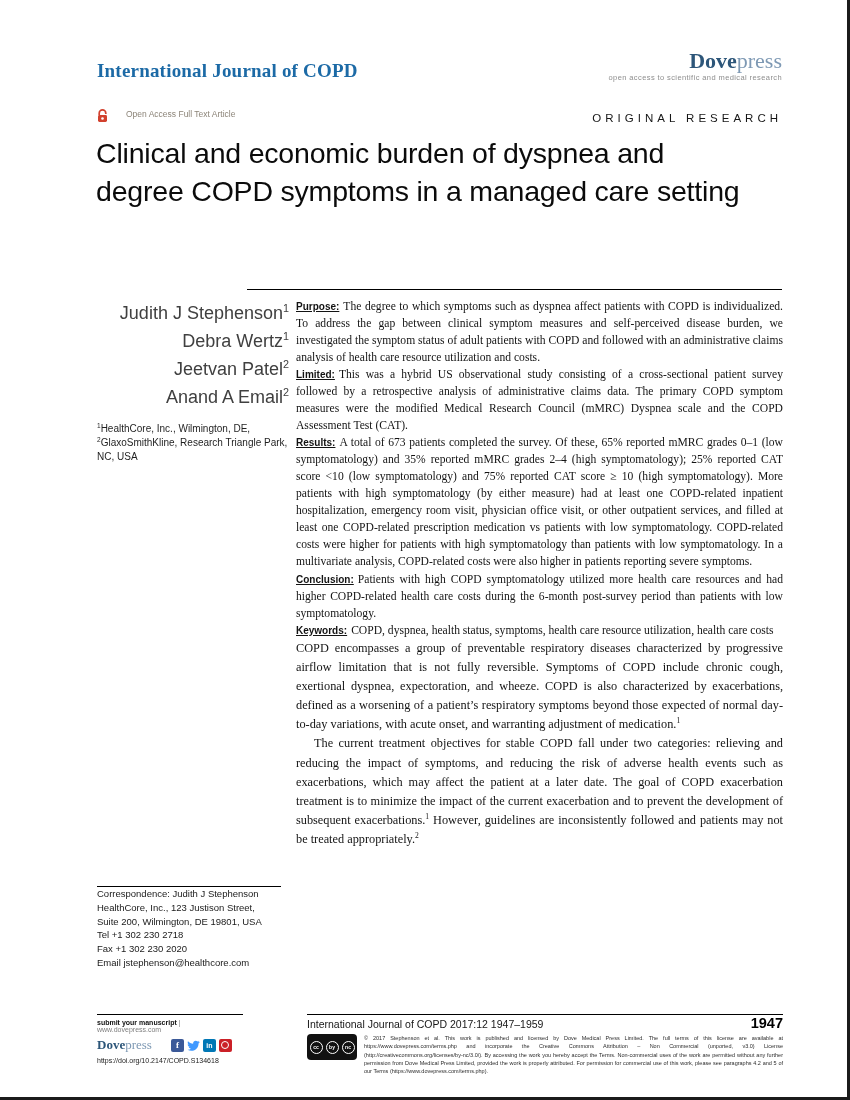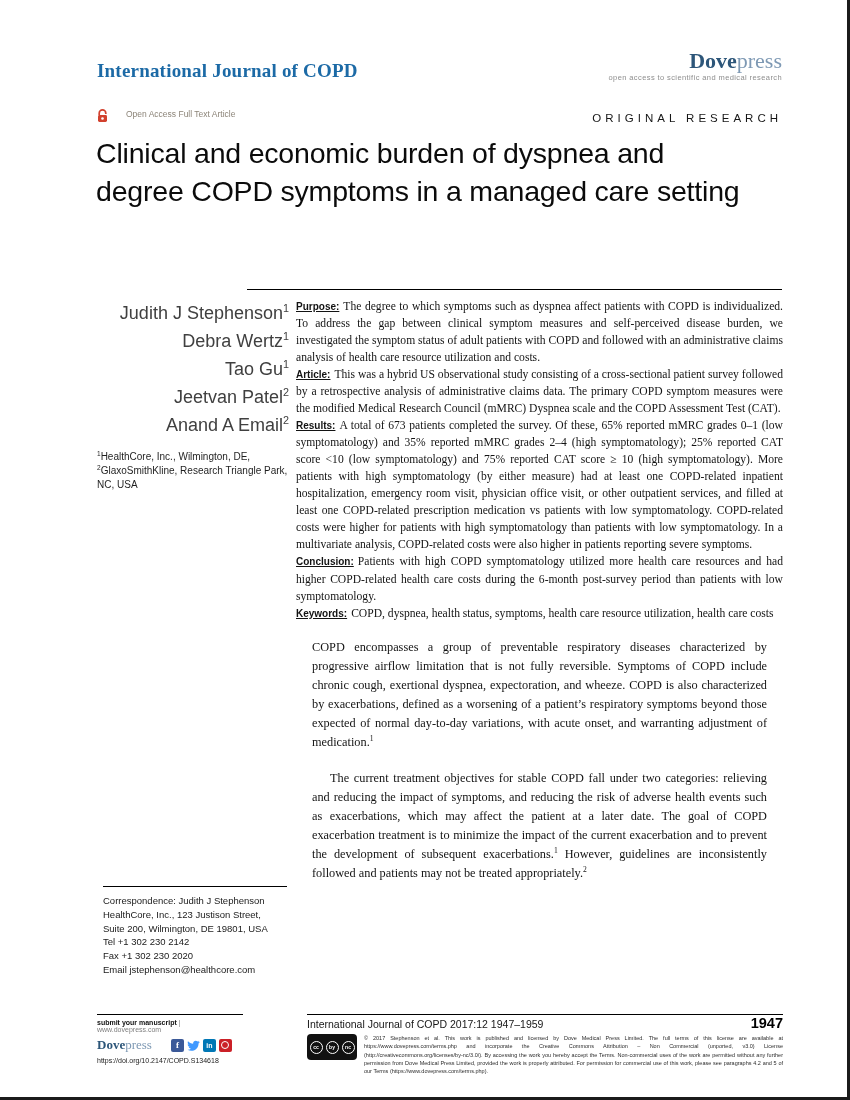--- a/index.html
+++ b/index.html
@@ -29,29 +29,29 @@
   
   .abstract-rule{position:absolute;left:247px;top:289px;width:535px;border-top:1.3px solid #000;}
 
   
   .author-col{position:absolute;left:97px;top:299px;width:192px;}
   .author{font-size:18px;line-height:1.56;color:#404040;text-align:right;}
   .author sup{font-size:60%;line-height:0;}
   .affil{font-size:10px;line-height:1.4;color:#1f1f1f;margin-top:11px;}
   .affil sup{font-size:65%;line-height:0;}
 
-  .corr{position:absolute;left:103px;top:886px;width:184px;border-top:1.2px solid #000;padding-top:7px;}
+  .corr{position:absolute;left:97px;top:886px;width:184px;border-top:1.2px solid #000;}
   .corr div{font-size:9.5px;line-height:1.45;color:#1a1a1a;}
 
   
   .main-col{position:absolute;left:296px;top:298px;width:487px;}
   .abs{margin:0;font-family:"Liberation Serif",serif;font-size:11.6px;line-height:1.47;text-align:justify;color:#131313;}
   .abs b{font-family:"Liberation Sans",sans-serif;font-size:10px;margin-right:4px;text-decoration:underline;}
   .intro-head{margin:15px 0 4px 0;font-size:17px;font-weight:bold;color:#0d0d0d;}
-  .body-p{margin:16px;font-family:"Liberation Serif",serif;font-size:12.3px;line-height:1.56;text-align:justify;color:#131313;}
+  .body-p{margin:0;font-family:"Liberation Serif",serif;font-size:12.3px;line-height:1.56;text-align:justify;color:#131313;}
   .body-p.indent{text-indent:18px;}
   .body-p sup{font-size:62%;line-height:0;}
 
   
   .footer-left{position:absolute;left:97px;top:1014px;width:146px;border-top:1.4px solid #000;padding-top:4px;}
   .submit-line{font-size:7px;color:#111;}
   .submit-line .b{font-weight:bold;}
   .submit-line .u{color:#7f7f7f;}
   .social-row{display:flex;align-items:center;gap:5px;margin-top:4px;}
   .dove-small{font-family:"Liberation Serif",serif;font-size:13px;}
@@ -102,38 +102,37 @@
     <div class="orig-research">ORIGINAL RESEARCH</div>
   </div>
 
   <div class="title">Clinical and economic burden of dyspnea and degree COPD symptoms in a managed care setting</div>
 
   <div class="abstract-rule"></div>
 
   <div class="author-col">
     <div class="author"><span>Judith J Stephenson</span><sup>1</sup></div>
     <div class="author"><span>Debra Wertz</span><sup>1</sup></div>
-    <div class="author"><span>Tao Gu</span><sup>1</sup></div>
     <div class="author"><span>Jeetvan Patel</span><sup>2</sup></div>
     <div class="author"><span>Anand A Email</span><sup>2</sup></div>
     <div class="affil"><sup>1</sup><span>HealthCore, Inc., Wilmington, DE, </span><sup>2</sup><span>GlaxoSmithKline, Research Triangle Park, NC, USA</span></div>
   </div>
 
   <div class="corr">
     <div>Correspondence: Judith J Stephenson</div>
     <div>HealthCore, Inc., 123 Justison Street,</div>
     <div>Suite 200, Wilmington, DE 19801, USA</div>
-    <div>Tel +1 302 230 2142</div>
+    <div>Tel +1 302 230 2718</div>
     <div>Fax +1 302 230 2020</div>
     <div>Email jstephenson@healthcore.com</div>
   </div>
 
   <div class="main-col">
     <p class="abs"><b>Purpose:</b><span>The degree to which symptoms such as dyspnea affect patients with COPD is individualized. To address the gap between clinical symptom measures and self-perceived disease burden, we investigated the symptom status of adult patients with COPD and followed with an administrative claims analysis of health care resource utilization and costs.</span></p>
-    <p class="abs"><b>Article:</b><span>This was a hybrid US observational study consisting of a cross-sectional patient survey followed by a retrospective analysis of administrative claims data. The primary COPD symptom measures were the modified Medical Research Council (mMRC) Dyspnea scale and the COPD Assessment Test (CAT).</span></p>
+    <p class="abs"><b>Limited:</b><span>This was a hybrid US observational study consisting of a cross-sectional patient survey followed by a retrospective analysis of administrative claims data. The primary COPD symptom measures were the modified Medical Research Council (mMRC) Dyspnea scale and the COPD Assessment Test (CAT).</span></p>
     <p class="abs"><b>Results:</b><span>A total of 673 patients completed the survey. Of these, 65% reported mMRC grades 0–1 (low symptomatology) and 35% reported mMRC grades 2–4 (high symptomatology); 25% reported CAT score &lt;10 (low symptomatology) and 75% reported CAT score ≥ 10 (high symptomatology). More patients with high symptomatology (by either measure) had at least one COPD-related inpatient hospitalization, emergency room visit, physician office visit, or other outpatient services, and filled at least one COPD-related prescription medication vs patients with low symptomatology. COPD-related costs were higher for patients with high symptomatology than patients with low symptomatology. In a multivariate analysis, COPD-related costs were also higher in patients reporting severe symptoms.</span></p>
     <p class="abs"><b>Conclusion:</b><span>Patients with high COPD symptomatology utilized more health care resources and had higher COPD-related health care costs during the 6-month post-survey period than patients with low symptomatology.</span></p>
     <p class="abs"><b>Keywords:</b><span>COPD, dyspnea, health status, symptoms, health care resource utilization, health care costs</span></p>
 
     <p class="body-p">COPD encompasses a group of preventable respiratory diseases characterized by progressive airflow limitation that is not fully reversible. Symptoms of COPD include chronic cough, exertional dyspnea, expectoration, and wheeze. COPD is also characterized by exacerbations, defined as a worsening of a patient’s respiratory symptoms beyond those expected of normal day-to-day variations, with acute onset, and warranting adjustment of medication.<sup>1</sup></p>
     <p class="body-p indent">The current treatment objectives for stable COPD fall under two categories: relieving and reducing the impact of symptoms, and reducing the risk of adverse health events such as exacerbations, which may affect the patient at a later date. The goal of COPD exacerbation treatment is to minimize the impact of the current exacerbation and to prevent the development of subsequent exacerbations.<sup>1</sup> However, guidelines are inconsistently followed and patients may not be treated appropriately.<sup>2</sup></p>
   </div>
 
   <div class="footer-left">
     <div class="submit-line">

